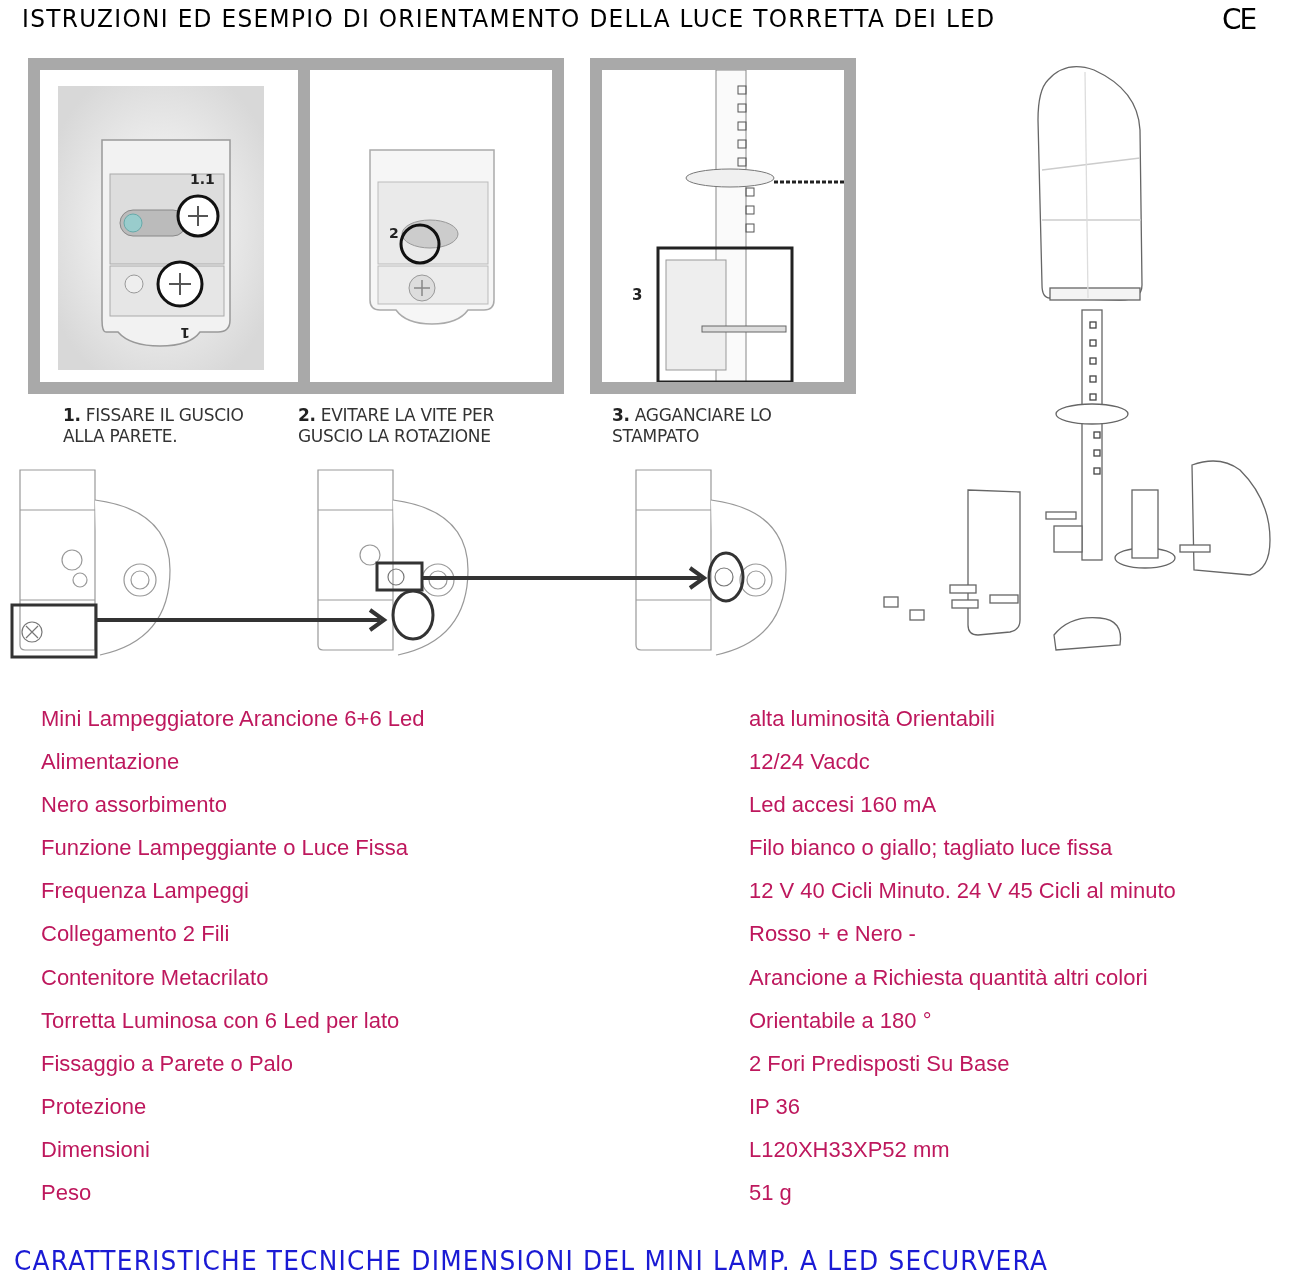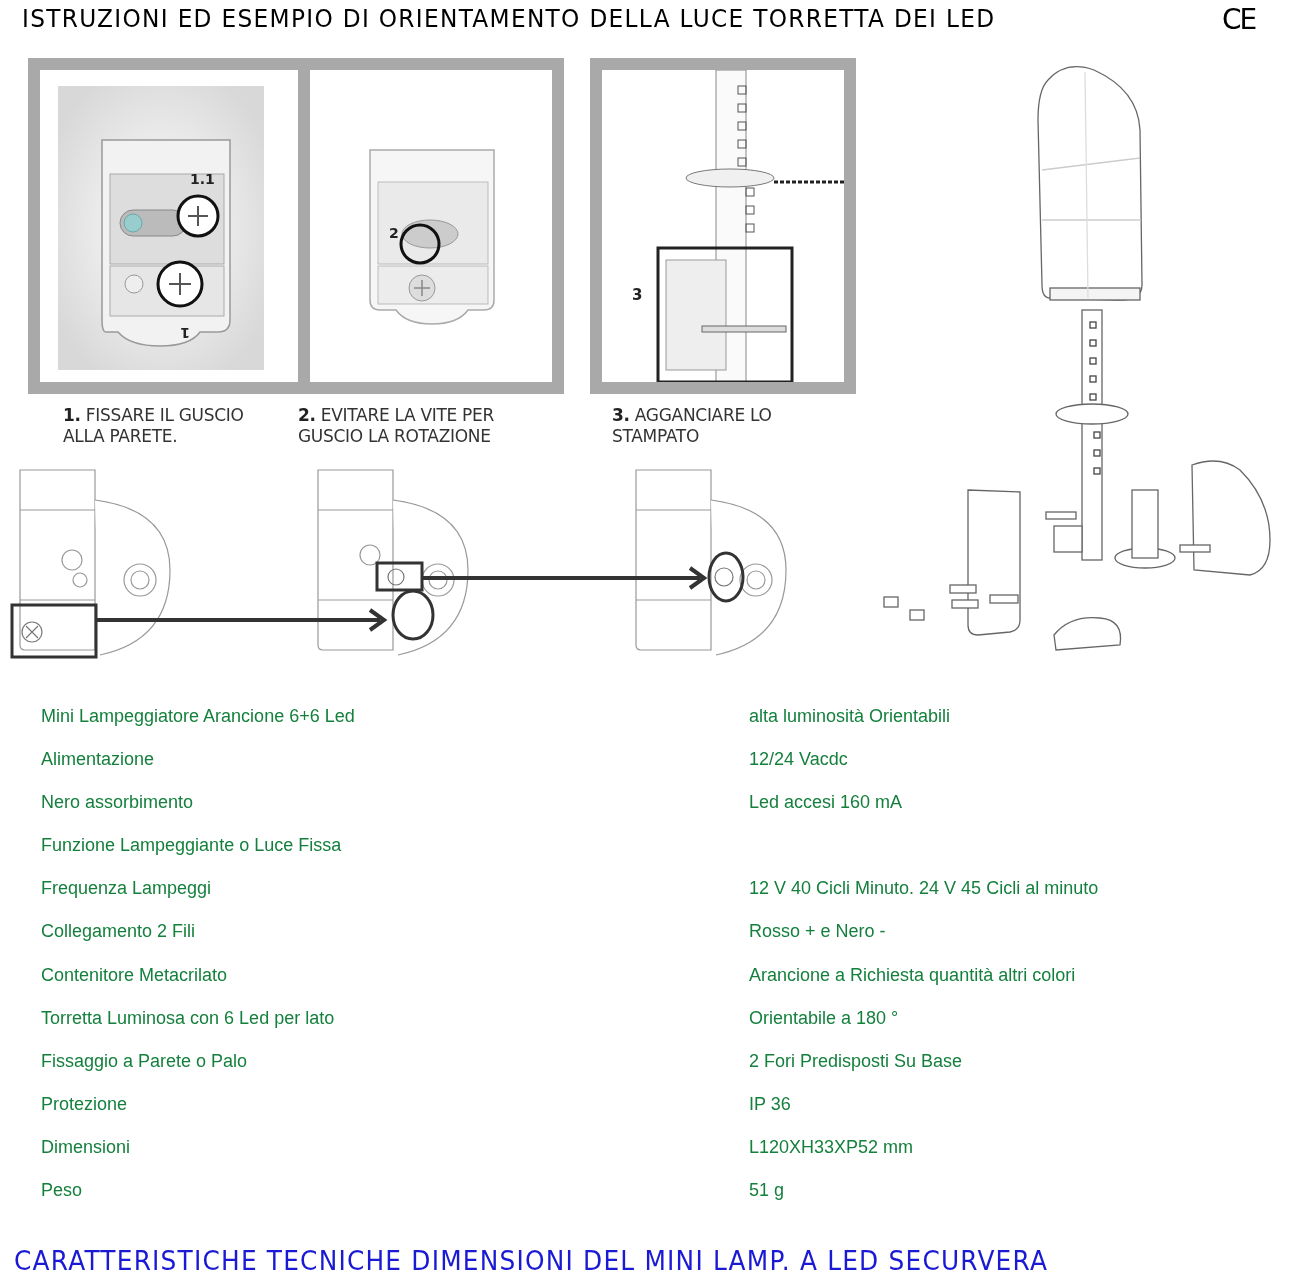--- a/index.html
+++ b/index.html
@@ -13,21 +13,21 @@
   .panel { position:absolute; background:#a9a9a9; }
   .panel-inner { position:absolute; left:12px; top:12px; right:12px; bottom:12px; background:#fff; overflow:hidden; }
   .panel svg { position:absolute; left:0; top:0; }
   .step-caption {
     position:absolute; font-family:"DejaVu Sans", sans-serif; font-size:17px; line-height:21px;
     color:#333; letter-spacing:-0.3px; white-space:nowrap;
   }
   .step-caption b { font-weight:bold; color:#222; }
   .illus { position:absolute; }
   .specs { position:absolute; left:41px; top:706px; width:1220px; }
-  .spec-row { position:relative; height:43.1px; font-family:"Liberation Sans", sans-serif; font-size:18px; color:#15803d; }
+  .spec-row { position:relative; height:43.1px; font-family:"Liberation Sans", sans-serif; font-size:22px; color:#be185d; }
   .spec-row .k { position:absolute; left:0; top:0; white-space:nowrap; }
   .spec-row .v { position:absolute; left:708px; top:0; white-space:nowrap; }
   .footer {
     position:absolute; left:14px; top:1245px; font-family:"DejaVu Sans", sans-serif; font-size:27px;
     color:#1a1ad4; letter-spacing:1.3px; white-space:nowrap; transform:scaleX(0.92); transform-origin:left top;
   }
 </style>
 </head>
 <body>
 
@@ -213,20 +213,21 @@
   <div class="spec-row">
       <span class="k">Alimentazione</span>
       <span class="v">12/24 Vacdc</span>
     </div>
   <div class="spec-row">
       <span class="k">Nero assorbimento</span>
       <span class="v">Led accesi 160 mA</span>
     </div>
   <div class="spec-row">
       <span class="k">Funzione Lampeggiante o Luce Fissa</span>
+      <span class="v">Filo bianco o giallo; tagliato luce fissa</span>
     </div>
   <div class="spec-row">
       <span class="k">Frequenza Lampeggi</span>
       <span class="v">12 V 40 Cicli Minuto. 24 V 45 Cicli al minuto</span>
     </div>
   <div class="spec-row">
       <span class="k">Collegamento 2 Fili</span>
       <span class="v">Rosso + e Nero -</span>
     </div>
   <div class="spec-row">

